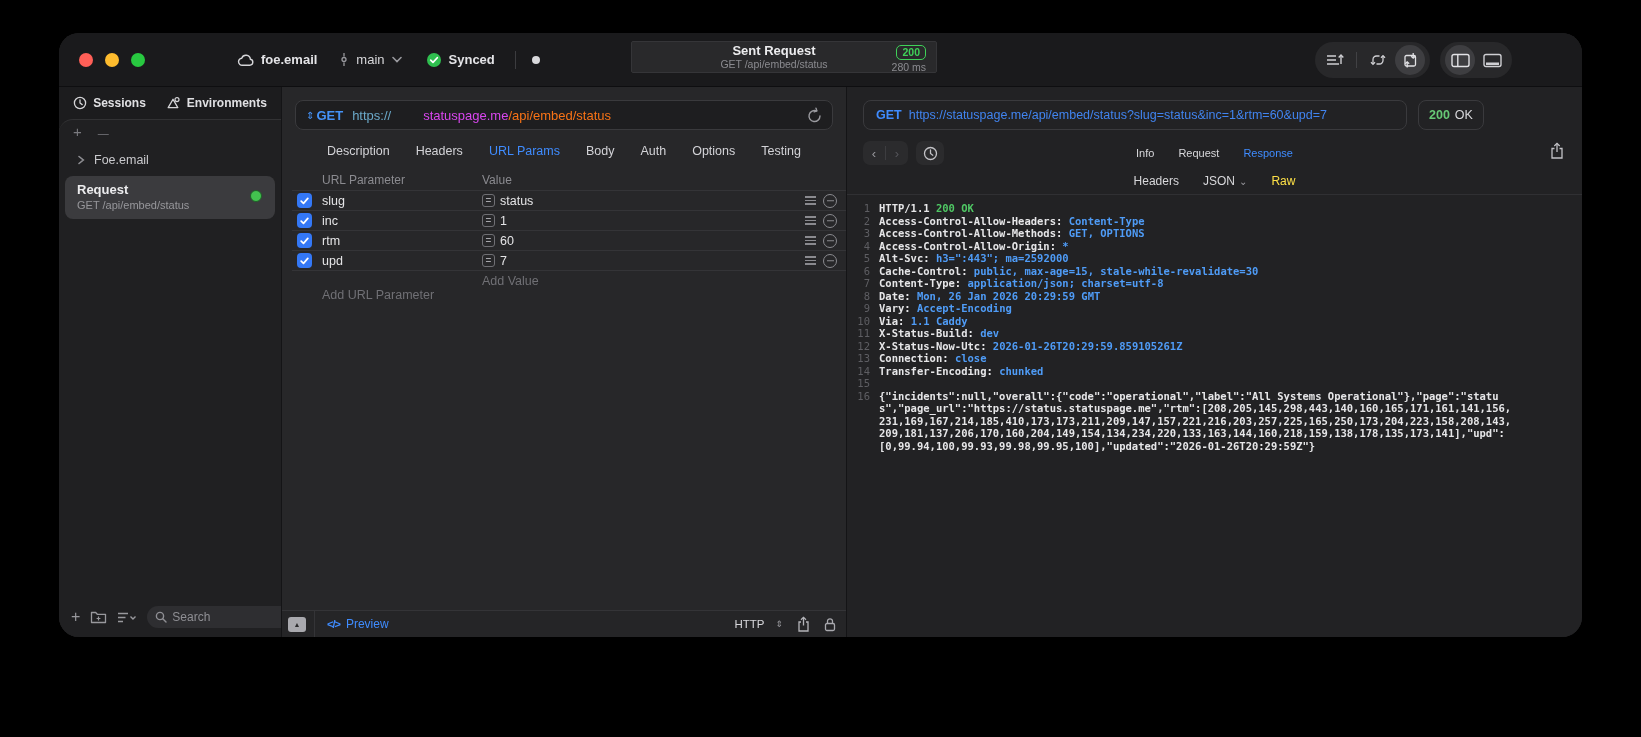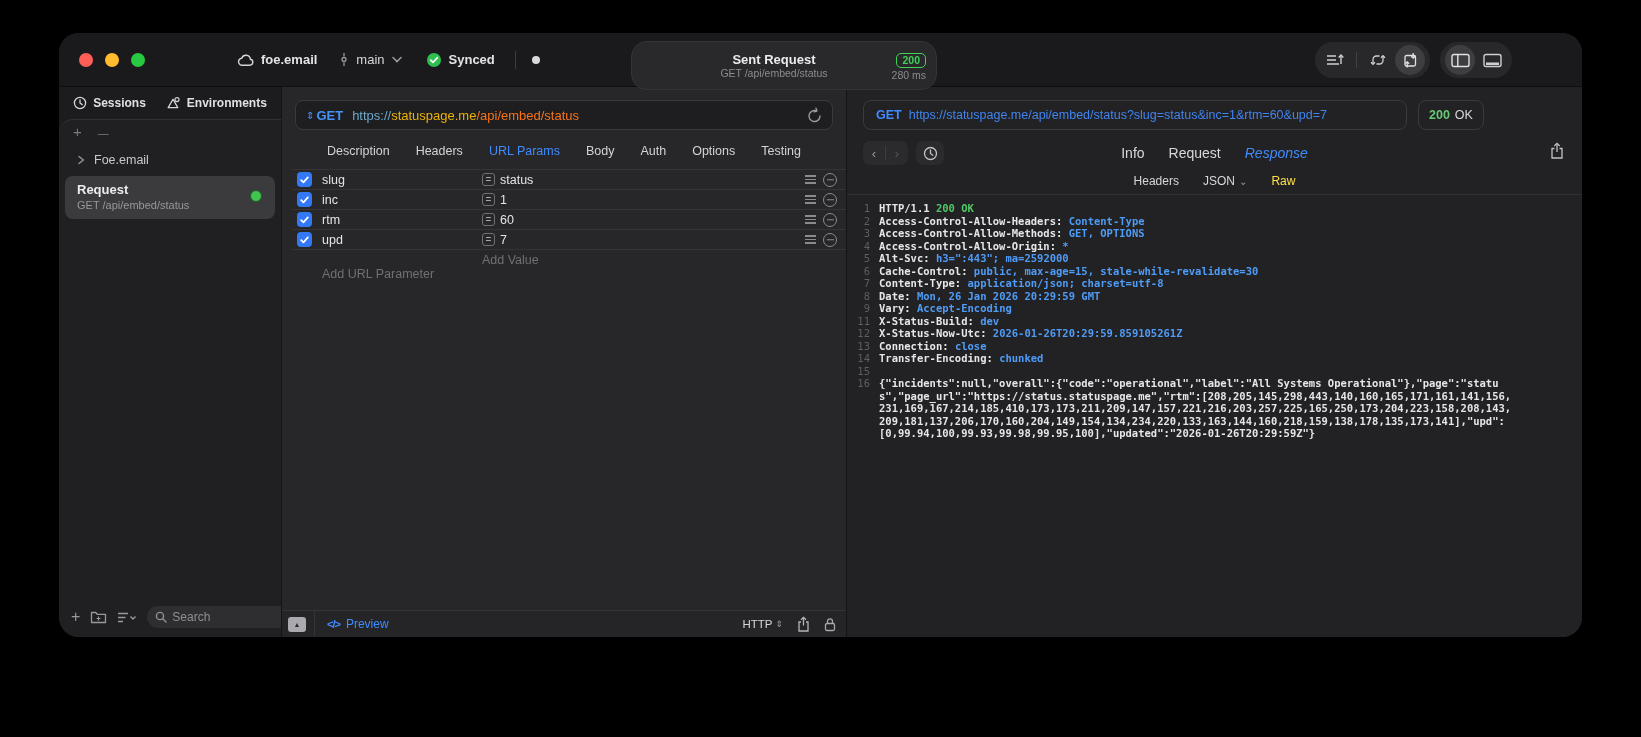--- a/index.html
+++ b/index.html
@@ -15,22 +15,22 @@
               display:flex; align-items:center; }
   .traffic { display:flex; gap:12px; margin-left:20px; }
   .tl { width:14px; height:14px; border-radius:50%; }
   .tl.r{background:#ff5f57}.tl.y{background:#febc2e}.tl.g{background:#28c840}
   .tb-item { display:flex; align-items:center; gap:7px; color:#e4e4e7; font-size:13px; font-weight:600; }
   .project { margin-left:92px; }
   .branch  { margin-left:22px; color:#d7d7da; font-weight:400; }
   .sync    { margin-left:24px; }
   .tb-sep { width:1px; height:18px; background:#3c3c3f; margin:0 16px 0 20px; }
   .dirty-dot { width:8px; height:8px; border-radius:50%; background:#d9d9dc; }
-  .center-pill { position:absolute; left:572px; top:8px; width:306px; height:49px;
-                 background:#29292b; border:1px solid #353538; border-radius:16px;
+  .center-pill { position:absolute; left:572px; top:8px; width:306px; height:32px;
+                 background:#29292b; border:1px solid #353538; border-radius:2px;
                  display:flex; align-items:center; }
   .pill-titles { flex:1; text-align:center; padding-left:54px; }
   .pill-title { font-size:13px; font-weight:700; color:#ececee; line-height:15px; }
   .pill-sub   { font-size:10.5px; color:#8b8b90; line-height:13px; }
   .pill-stats { width:64px; margin-right:10px; text-align:right; }
   .status-badge { display:inline-block; font-size:10.5px; font-weight:700; color:#3fd158;
                   border:1.5px solid #3fd158; border-radius:5px; padding:0 5px; line-height:13px; }
   .pill-ms { font-size:10.5px; color:#8b8b90; line-height:12px; margin-top:1px; }
   .tb-right { position:absolute; right:70px; top:9px; display:flex; gap:10px; }
   .tb-pill { height:36px; border-radius:18px; background:#28282a; display:flex; align-items:center; padding:0 5px; gap:2px; }
@@ -69,21 +69,21 @@
 
   
   .middle { width:566px; background:#272729; border-left:1px solid #141416; border-right:1px solid #141416;
             display:flex; flex-direction:column; }
   .urlbar { padding:13px 13px 7px; }
   .url-field { height:30px; background:#1e1e20; border:1px solid #3a3a3d; border-radius:8px;
                display:flex; align-items:center; padding:0 10px; font-size:13px; }
   .method-ud { color:#4593f8; font-size:10px; margin-right:2px; }
   .method { color:#4593f8; font-weight:700; }
   .u-sch { color:#6ba9c9; margin-left:9px; }
-  .u-host { color:#eab308; }
+  .u-host { color:#d946ef;margin-left:32px; }
   .u-path { color:#f97316; }
   .reload { margin-left:auto; }
   .mid-tabs { display:flex; justify-content:center; gap:26px; padding:7px 0 11px; font-size:12.5px; color:#d3d3d7; }
   .mid-tab.active { color:#3f8cff; }
   .param-table { flex:1; padding-left:10px; font-size:12.5px; }
   .pt-head { display:flex; align-items:center; height:21px; color:#8b8b90; font-size:12px; }
   .pt-row  { display:flex; align-items:center; height:20px; border-top:1px solid #343437; color:#e4e4e6; }
   .pt-row:last-child { border-bottom:none; }
   .col-cb { width:30px; display:flex; align-items:center; padding-left:5px; }
   .col-name { width:160px; }
@@ -100,43 +100,43 @@
   .pt-add { color:#707075; }
   .pt-add .col-name { padding-left:30px; width:190px;margin-top:29px; }
   .mid-footer { height:27px; border-top:1px solid #343437; background:#252527; display:flex; align-items:center;
                 padding:0 10px 0 4px; font-size:12px; }
   .collapse-btn { width:18px; height:15px; background:#a9a9ae; border-radius:3px; display:flex;
                   align-items:center; justify-content:center; color:#2b2b2d; font-size:7px; margin:0 8px 0 2px; }
   .mf-div { width:1px; height:27px; background:#343437; margin-right:12px; }
   .preview { display:flex; align-items:center; gap:6px; color:#3f8cff; }
   .preview .code-g { font-size:11px; font-weight:700; letter-spacing:-1px; }
   .mf-right { margin-left:auto; display:flex; align-items:center; gap:14px; }
-  .http-sel { display:flex; align-items:center; gap:3px; color:#d6d6da; font-size:11.5px; }
+  .http-sel { display:flex; align-items:center; gap:11px; color:#d6d6da; font-size:11.5px; }
   .http-sel .ud { color:#9a9a9f; font-size:9px; }
 
   
   .rightp { flex:1; background:#222224; display:flex; flex-direction:column; min-width:0; }
   .resp-toolbar { padding:13px 16px 8px; display:flex; gap:11px; align-items:center; }
   .resp-url { width:544px; height:30px; border:1px solid #3a3a3d; border-radius:8px; display:flex;
               align-items:center; padding:0 12px; font-size:12.5px; color:#4184f0; white-space:nowrap; overflow:hidden; }
   .resp-url .m { font-weight:700; margin-right:7px; color:#3f8cff; }
   .resp-status { height:30px; border:1px solid #3a3a3d; border-radius:8px; display:flex; align-items:center;
                  gap:5px; padding:0 10px; font-size:12.5px; }
   .resp-status .c { color:#67c976; font-weight:700; }
   .resp-status .t { color:#d8d8db; }
   .resp-nav { position:relative; height:30px; display:flex; align-items:center; padding:0 16px; }
   .nav-group { display:flex; align-items:center; background:#2b2b2d; border-radius:7px; height:24px; }
   .nav-btn { width:22px; text-align:center; font-size:13px; }
   .nav-btn.b { color:#98989d; } .nav-btn.f { color:#55555a; }
   .nav-gdiv { width:1px; height:14px; background:#3d3d40; }
   .hist-btn { width:28px; height:24px; background:#2b2b2d; border-radius:7px; margin-left:8px;
               display:flex; align-items:center; justify-content:center; }
   .resp-tabs { position:absolute; left:50%; transform:translateX(-50%); display:flex; gap:24px;
-               font-size:14px; color:#d8d8db; }
-  .resp-tab.active { color:#3f8cff;font-style:italic; }
+               font-size:11px; color:#d8d8db; }
+  .resp-tab.active { color:#3f8cff; }
   .share-right { position:absolute; right:18px; top:4px; }
   .resp-view { height:27px; display:flex; align-items:center; justify-content:center; gap:24px;
                font-size:12px; color:#d8d8db; border-bottom:1px solid #303033; }
   .resp-view .vt { display:flex; align-items:center; gap:4px; }
   .resp-view .chev { font-size:10px; color:#9a9a9f; }
   .resp-view .active { color:#fde047; }
   .resp-body { flex:1; overflow:hidden; padding-top:7px;
                font-family:"DejaVu Sans Mono", monospace; font-size:10.5px; line-height:12.5px;
                font-weight:700; color:#e6e6e8; }
   .code-line { display:flex; }
@@ -351,20 +351,24 @@
           <span class="mid-tab">Description</span>
           <span class="mid-tab">Headers</span>
           <span class="mid-tab active">URL Params</span>
           <span class="mid-tab">Body</span>
           <span class="mid-tab">Auth</span>
           <span class="mid-tab">Options</span>
           <span class="mid-tab">Testing</span>
         </div>
 
         <div class="param-table">
+          <div class="pt-head">
+            <span class="col-name">URL Parameter</span>
+            <span class="col-val">Value</span>
+          </div>
 
           <div>
 
               <div class="pt-row">
                 <span class="col-cb">
                   <span class="cb">
                     <svg width="9" height="8" viewBox="0 0 9 8">
                       <polyline points="1.2,4.2 3.5,6.4 7.8,1.4" fill="none" stroke="#fff" stroke-width="1.7" stroke-linecap="round" stroke-linejoin="round"></polyline>
                     </svg>
                   </span>
@@ -581,20 +585,24 @@
               <div class="code-line">
                 <span class="ln">8</span>
                 <span class="lc"><span>Date</span><span>: </span><span class="hv">Mon, 26 Jan 2026 20:29:59 GMT</span></span>
               </div>
 
               <div class="code-line">
                 <span class="ln">9</span>
                 <span class="lc"><span>Vary</span><span>: </span><span class="hv">Accept-Encoding</span></span>
               </div>
 
+              <div class="code-line">
+                <span class="ln">10</span>
+                <span class="lc"><span>Via</span><span>: </span><span class="hv">1.1 Caddy</span></span>
+              </div>
 
               <div class="code-line">
                 <span class="ln">11</span>
                 <span class="lc"><span>X-Status-Build</span><span>: </span><span class="hv">dev</span></span>
               </div>
 
               <div class="code-line">
                 <span class="ln">12</span>
                 <span class="lc"><span>X-Status-Now-Utc</span><span>: </span><span class="hv">2026-01-26T20:29:59.859105261Z</span></span>
               </div>

